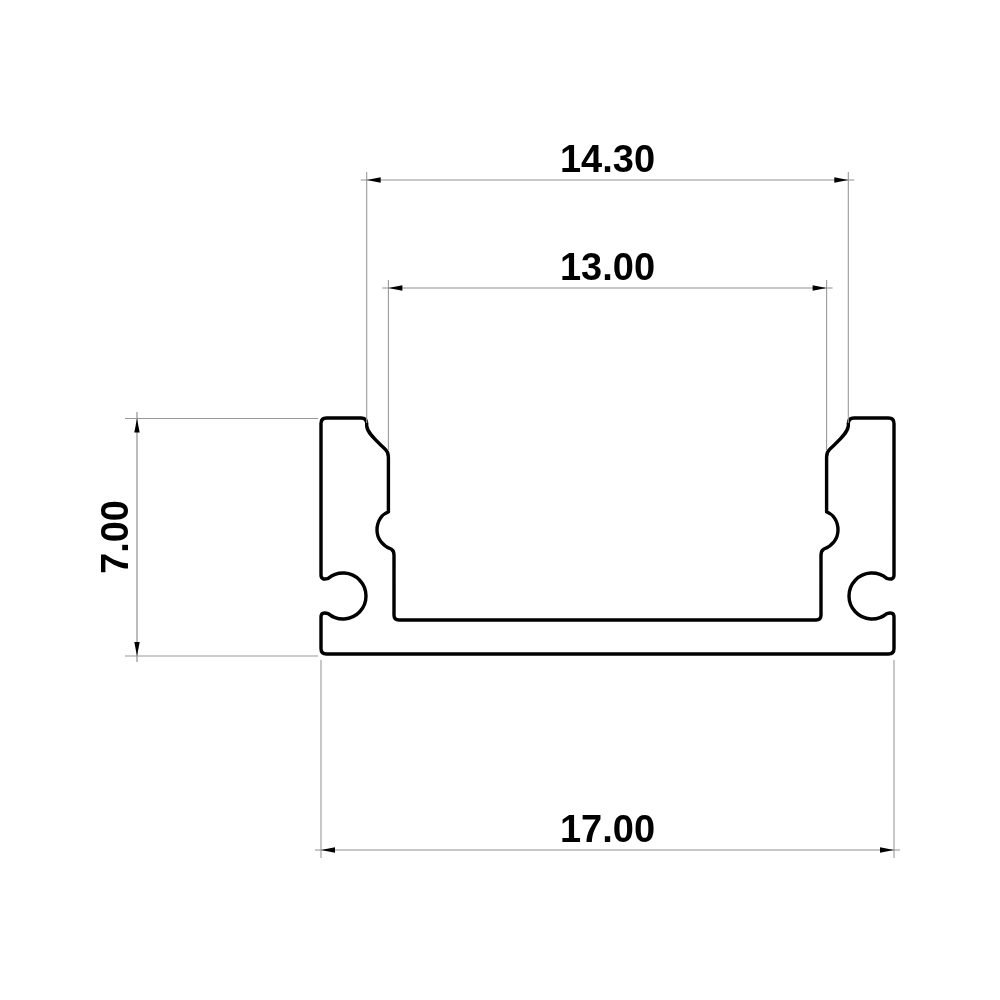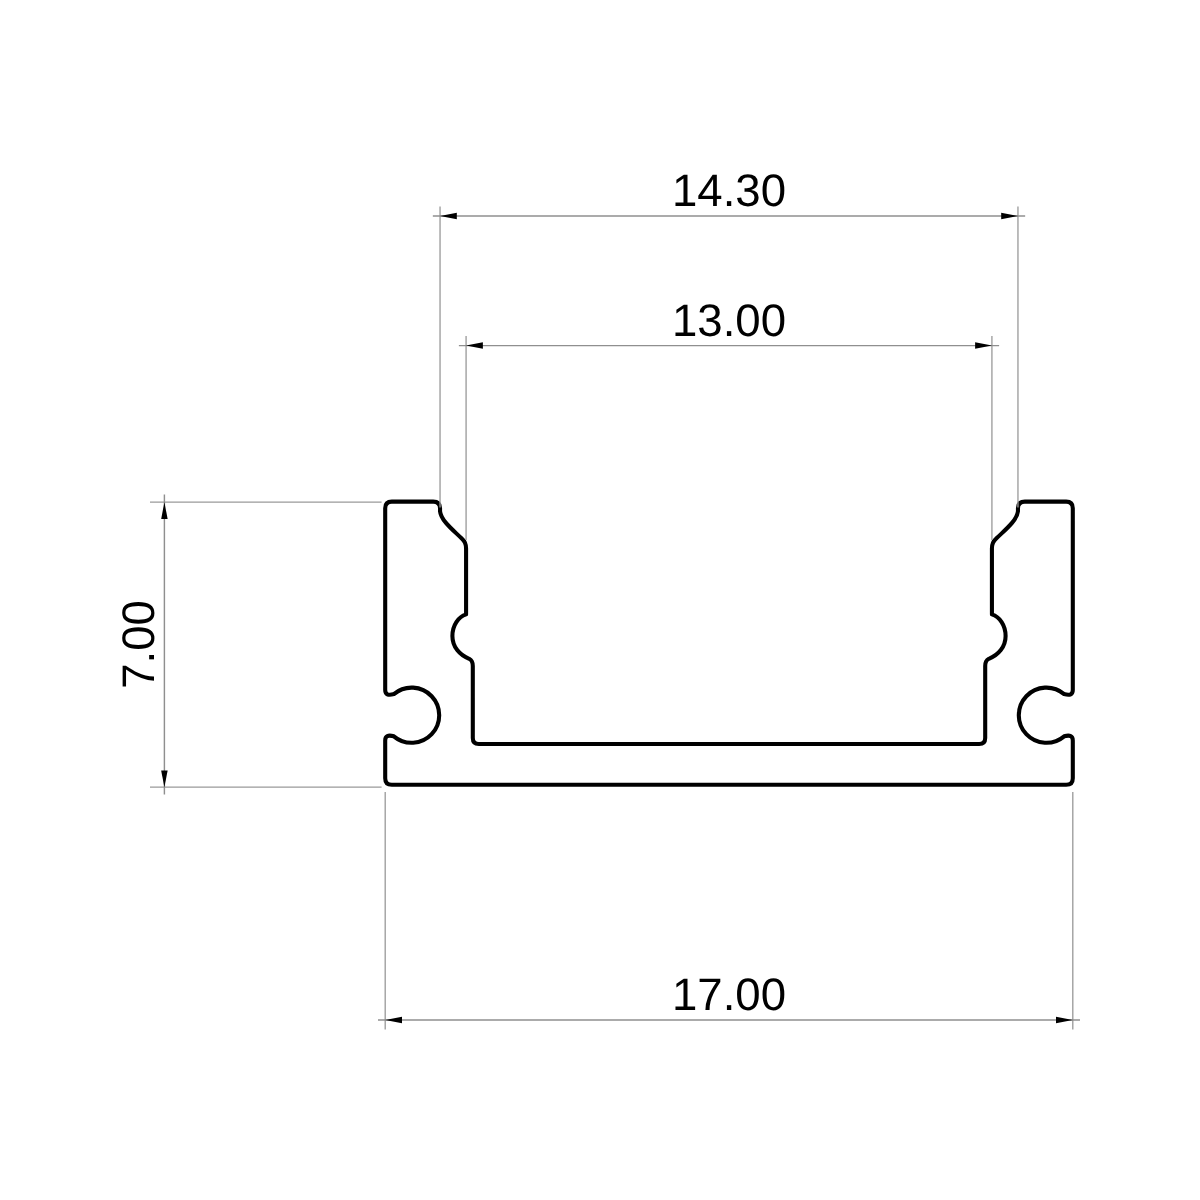--- a/index.html
+++ b/index.html
@@ -9,20 +9,21 @@
     width: 1000px;
     height: 1000px;
     font-family: "Liberation Sans", sans-serif;
   }
   .canvas-wrap {
     position: relative;
     width: 1000px;
     height: 1000px;
     background: #ffffff;
     overflow: hidden;
+    font-weight: bold;
   }
   svg { display: block; }
   .outline {
     fill: #ffffff;
     stroke: #000000;
     stroke-width: 3.4;
     stroke-linejoin: round;
     stroke-linecap: round;
   }
   .dimline {

